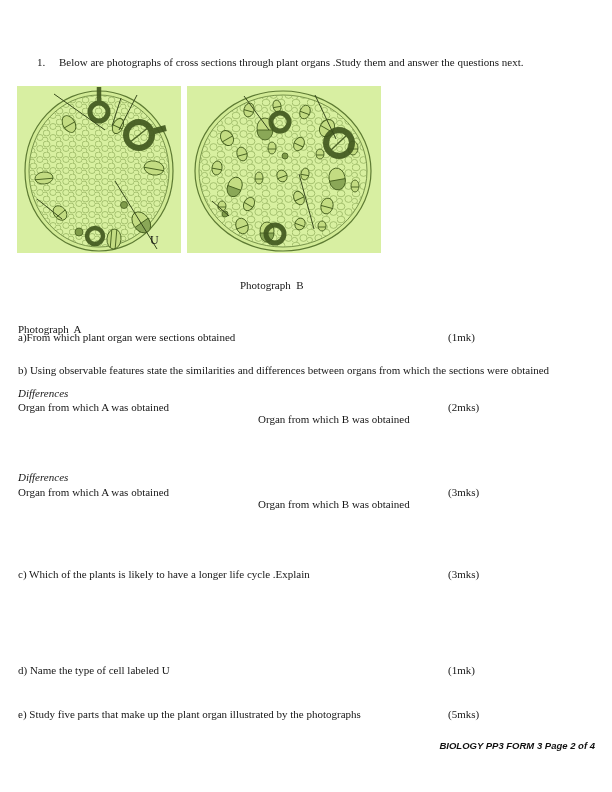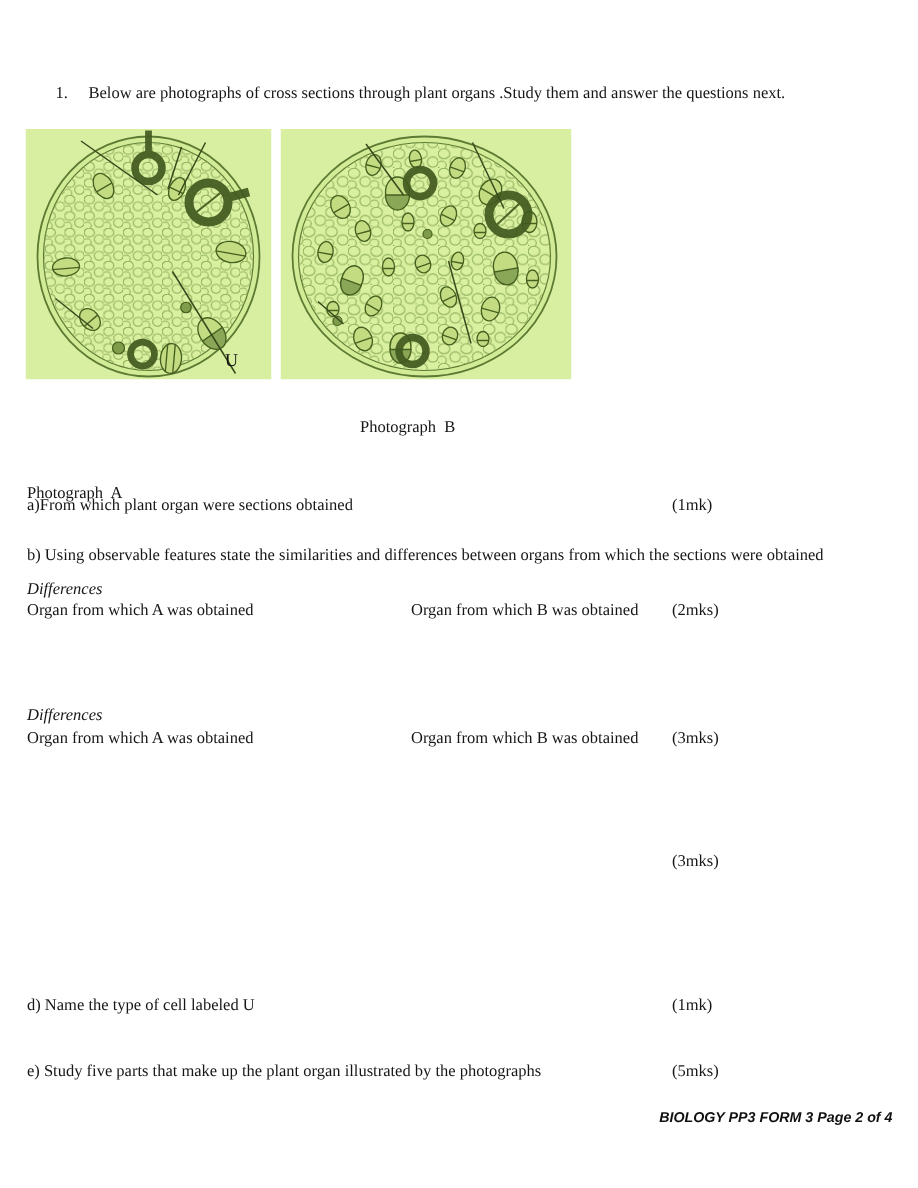--- a/index.html
+++ b/index.html
@@ -18,21 +18,21 @@
   .pl-a { left:18px;margin-top:44px; }
   .pl-b { left:240px; }
   .qtext { left:18px; white-space:pre-wrap; }
   .marks { left:448px; }
   .qa { top:307px;margin-top:24px; }
   .qb { top:364px; width:548px; line-height:13px; }
   .sim-head { top:387px; font-style:italic; }
   .sim-row { top:401px; }
   .diff-head { top:471px; font-style:italic; }
   .diff-row { top:486px; }
-  .col-b { left:274px; }
+  .col-b { left:258px;margin-top:12px; }
   .qc { top:568px; }
   .qd { top:664px; }
   .qe { top:708px; }
   .footer {
     top:740px; right:17px; text-align:left;
     font-family:"Liberation Sans", sans-serif; font-weight:700; font-style:italic;
     font-size:9.5px; color:#101010;
   }
 </style>
 </head>
@@ -267,20 +267,21 @@
   <div class="abs qtext sim-head">Differences</div>
   <div class="abs qtext sim-row">Organ from which A was obtained</div>
   <div class="abs col-b sim-row">Organ from which B was obtained</div>
   <div class="abs marks sim-row">(2mks)</div>
 
   <div class="abs qtext diff-head">Differences</div>
   <div class="abs qtext diff-row">Organ from which A was obtained</div>
   <div class="abs col-b diff-row">Organ from which B was obtained</div>
   <div class="abs marks diff-row">(3mks)</div>
 
+  <div class="abs qtext qc">c) Which of the plants is likely to have a longer life cycle .Explain</div>
   <div class="abs marks qc">(3mks)</div>
 
   <div class="abs qtext qd">d) Name the type of cell labeled U</div>
   <div class="abs marks qd">(1mk)</div>
 
   <div class="abs qtext qe">e) Study five parts that make up the plant organ illustrated by the photographs</div>
   <div class="abs marks qe">(5mks)</div>
 
   <div class="abs footer">BIOLOGY PP3 FORM 3 Page 2 of 4</div>
 

